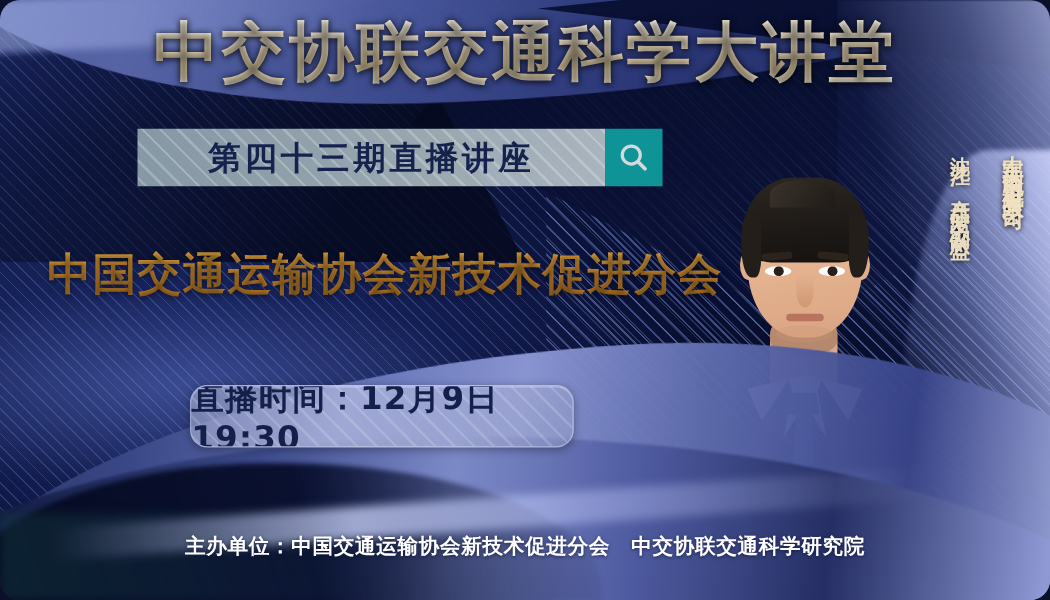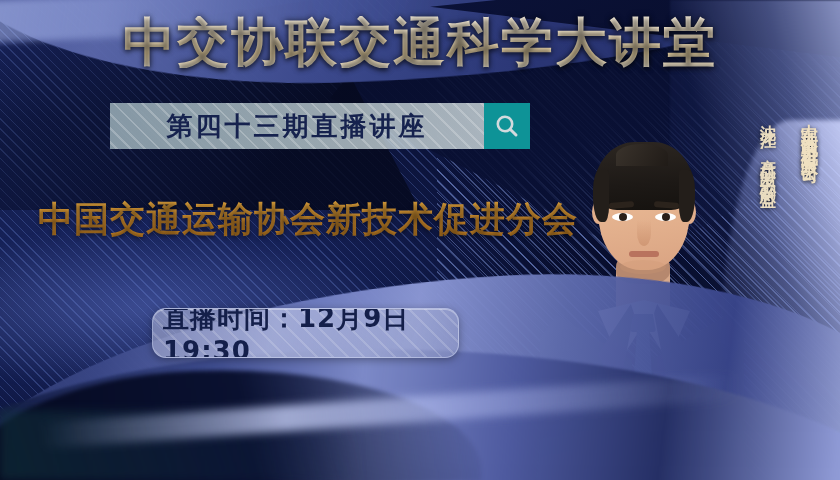--- a/index.html
+++ b/index.html
@@ -1,20 +1,21 @@
 <!DOCTYPE html>
 <html><head>
 <meta charset="utf-8">
 <style>
   html,body{margin:0;padding:0;background:#0a0f2a;}
   *{box-sizing:border-box;}
   #poster{
     position:relative;width:840px;height:480px;overflow:hidden;
     font-family:"Liberation Sans","DejaVu Sans",sans-serif;
     background:#0a1030;
+    border-radius:16px;
   }
 
   
   .bg-base{position:absolute;inset:0;
     background:
       radial-gradient(ellipse 70% 55% at 18% 62%, rgba(30,44,110,.95) 0%, rgba(9,14,46,0) 70%),
       linear-gradient(160deg,#1a2560 0%,#101a46 22%,#0a1136 48%,#070c28 72%,#05081e 100%);
   }
   
   .bg-hatch{position:absolute;inset:0;
@@ -133,21 +134,21 @@
     background:linear-gradient(110deg,rgba(170,176,210,.58) 0%,rgba(196,202,232,.62) 40%,rgba(178,185,218,.55) 70%,rgba(150,158,198,.5) 100%);
     border:1px solid rgba(222,228,250,.45);
     box-shadow:inset 0 1px 0 rgba(255,255,255,.35), 0 2px 8px rgba(0,0,0,.35);
     display:flex;align-items:center;justify-content:center;overflow:hidden;}
   .time-pill:after{content:"";position:absolute;inset:0;
     background-image:repeating-linear-gradient(45deg,
       rgba(255,255,255,0) 0px,rgba(255,255,255,0) 5px,
       rgba(255,255,255,.16) 5px,rgba(255,255,255,.16) 7px,
       rgba(255,255,255,0) 7px,rgba(255,255,255,0) 11px);}
   .time-text{position:relative;z-index:2;font-size:26px;font-weight:bold;color:#141f4a;letter-spacing:1px;
-    font-family:"DejaVu Sans","Liberation Sans",sans-serif;margin-left:10px;}
+    font-family:"DejaVu Sans","Liberation Sans",sans-serif;}
 
   .footer{position:absolute;left:0;right:0;bottom:32px;text-align:center;
     font-size:16.5px;font-weight:bold;color:#ffffff;letter-spacing:.5px;
     text-shadow:0 1px 3px rgba(10,16,48,.7);
     font-family:"DejaVu Sans","Liberation Sans",sans-serif;}
 
   
   .vcol{position:absolute;writing-mode:vertical-rl;text-orientation:upright;
     font-weight:bold;letter-spacing:4px;
     font-family:"DejaVu Sans","Liberation Sans",sans-serif;
@@ -272,14 +273,15 @@
 
   <div class="topic">中国交通运输协会新技术促进分会</div>
 
   <div class="time-pill">
     <span class="time-text">直播时间：12月9日19:30</span>
   </div>
 
   <div class="vcol vcol-company">中车株洲电力机车有限公司</div>
   <div class="vcol vcol-person">沈龙江 产品研发中心副总监</div>
 
+  <div class="footer">主办单位：中国交通运输协会新技术促进分会　中交协联交通科学研究院</div>
 
 </div>
 
 </body></html>

